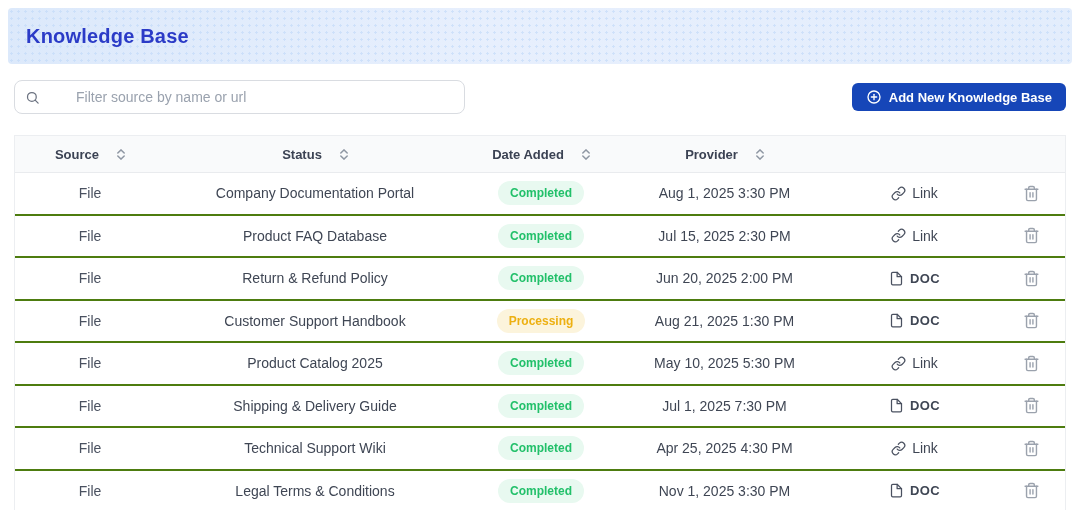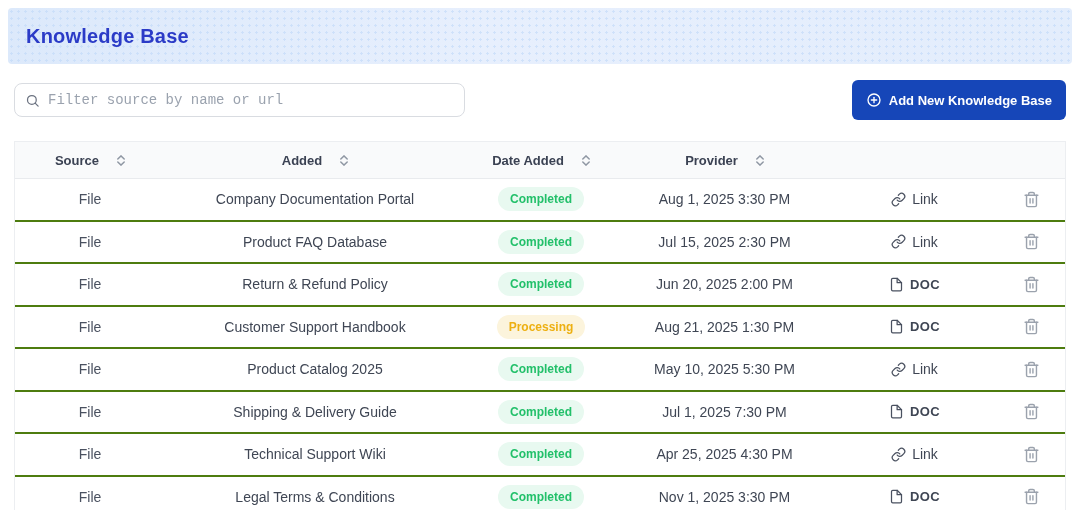--- a/index.html
+++ b/index.html
@@ -39,27 +39,27 @@
     border-radius: 8px;
     background: #ffffff;
     display: flex;
     align-items: center;
     padding: 0 10px;
     gap: 8px;
   }
   .search-box svg { flex: 0 0 auto; stroke: #6b7280; }
   .search-box input {
     border: none; outline: none; flex: 1;
-    font-family: Liberation Mono, monospace;
-    font-size: 14px; color: #b91c1c; background: transparent;
+    font-family: Liberation Sans, sans-serif;
+    font-size: 14px; color: #b91c1c; background: transparent; margin-left: 28px;
   }
   .search-box input::placeholder { color: #9aa2ae; }
 
   .add-btn {
-    height: 40px;
+    height: 28px;
     border: none;
     border-radius: 6px;
     background: #1646b8;
     color: #ffffff;
     font-family: "Liberation Sans", sans-serif;
     font-size: 13px;
     font-weight: 700;
     display: flex;
     align-items: center;
     gap: 7px;
@@ -169,21 +169,21 @@
           <span class="sort-icon">
             <svg width="8" height="5" viewBox="0 0 10 6" fill="none" stroke-width="1.8" stroke-linecap="round">
               <polyline points="1,5 5,1 9,5"></polyline>
             </svg>
             <svg width="8" height="5" viewBox="0 0 10 6" fill="none" stroke-width="1.8" stroke-linecap="round">
               <polyline points="1,1 5,5 9,1"></polyline>
             </svg>
           </span>
         </div>
         <div class="th">
-          <span>Added</span>
+          <span>Status</span>
           <span class="sort-icon">
             <svg width="8" height="5" viewBox="0 0 10 6" fill="none" stroke-width="1.8" stroke-linecap="round">
               <polyline points="1,5 5,1 9,5"></polyline>
             </svg>
             <svg width="8" height="5" viewBox="0 0 10 6" fill="none" stroke-width="1.8" stroke-linecap="round">
               <polyline points="1,1 5,5 9,1"></polyline>
             </svg>
           </span>
         </div>
         <div class="th">

